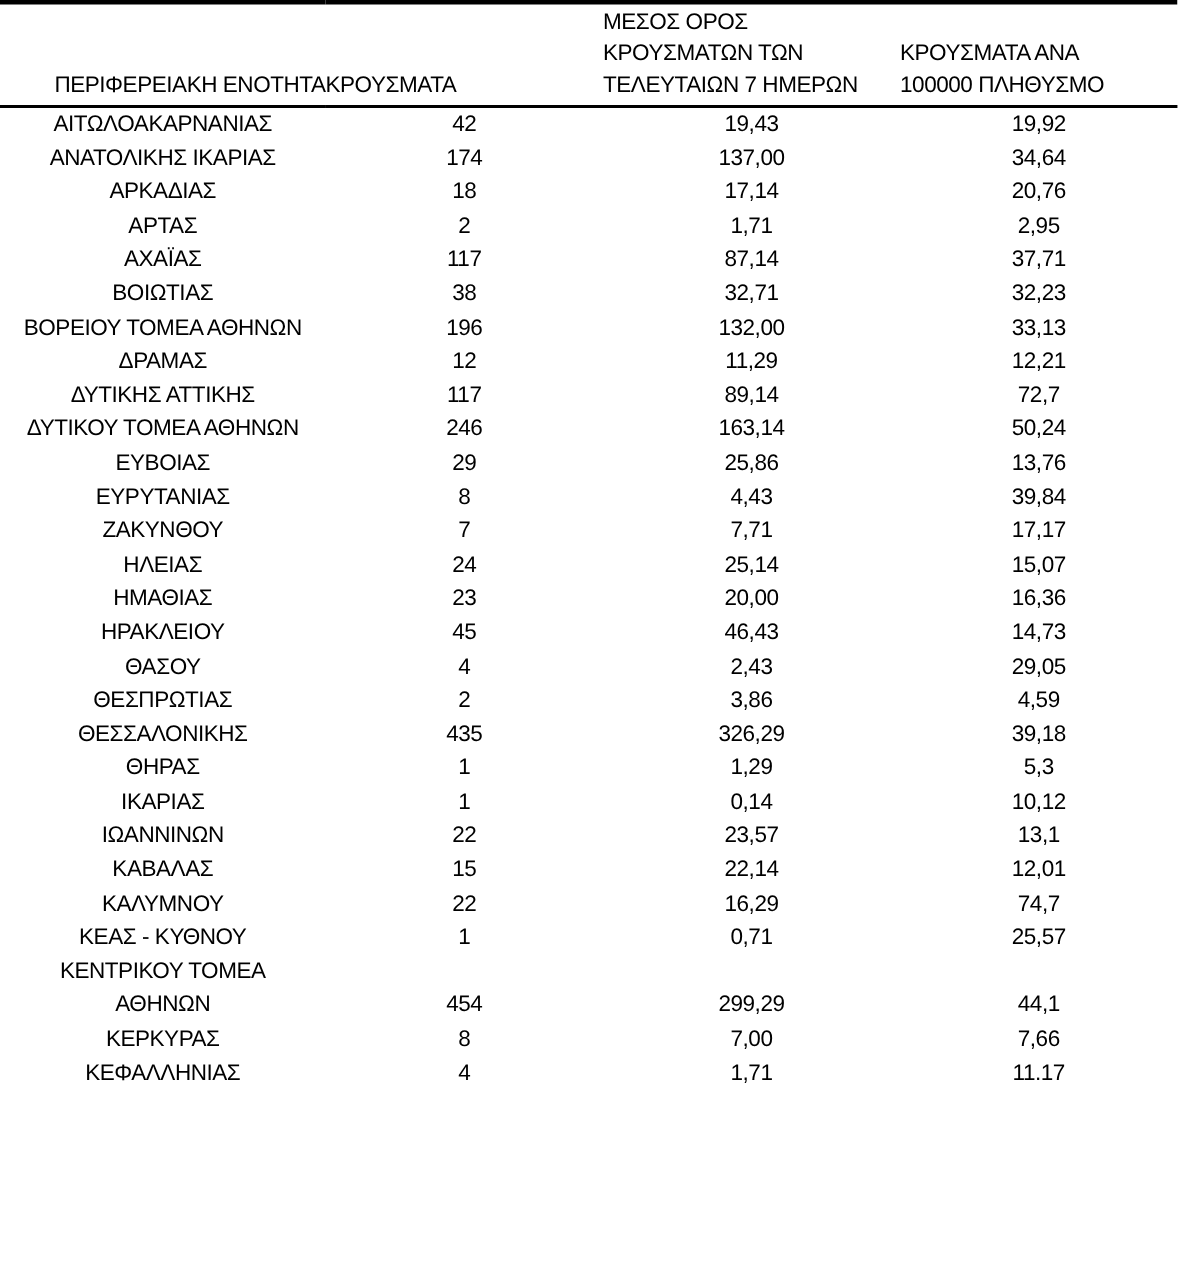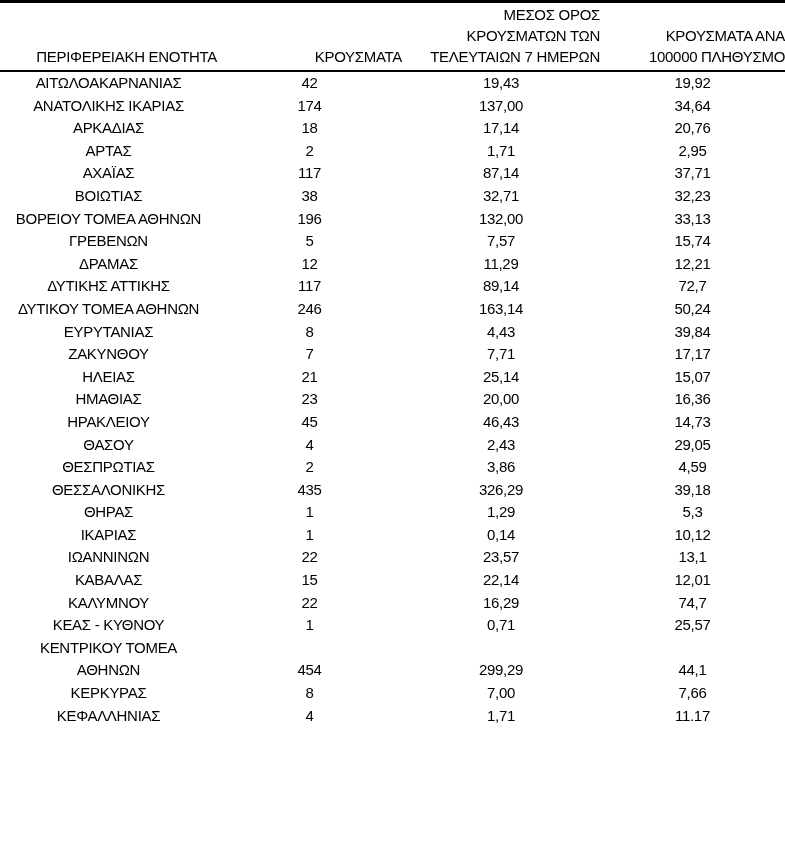--- a/index.html
+++ b/index.html
@@ -24,21 +24,21 @@
   table.cases-table col.c2 { width: 185px; }
   table.cases-table col.c3 { width: 198px; }
   table.cases-table col.c4 { width: 185px; }
 
   thead th {
     font-weight: normal;
     font-size: 15px;
     line-height: 21px;
     letter-spacing: -0.3px;
     vertical-align: bottom;
-    text-align: right;
+    text-align: left;
     white-space: pre-line;
     height: 64px;
     padding: 0 0 3px 0;
     border-bottom: 2px solid #000000;
   }
   thead th.h-left {
     text-align: right;
     padding-left: 10px;
   }
 
@@ -110,58 +110,58 @@
         <td>32,71</td>
         <td>32,23</td>
       </tr>
       <tr>
         <td>ΒΟΡΕΙΟΥ ΤΟΜΕΑ ΑΘΗΝΩΝ</td>
         <td>196</td>
         <td>132,00</td>
         <td>33,13</td>
       </tr>
       <tr>
-        <td>ΓΡΕΒΕΝΩΝ</td>
-        <td>5</td>
-        <td>7,57</td>
-        <td>15,74</td>
-      </tr>
-      <tr>
         <td>ΔΡΑΜΑΣ</td>
         <td>12</td>
         <td>11,29</td>
         <td>12,21</td>
       </tr>
       <tr>
         <td>ΔΥΤΙΚΗΣ ΑΤΤΙΚΗΣ</td>
         <td>117</td>
         <td>89,14</td>
         <td>72,7</td>
       </tr>
       <tr>
         <td>ΔΥΤΙΚΟΥ ΤΟΜΕΑ ΑΘΗΝΩΝ</td>
         <td>246</td>
         <td>163,14</td>
         <td>50,24</td>
       </tr>
       <tr>
+        <td>ΕΥΒΟΙΑΣ</td>
+        <td>29</td>
+        <td>25,86</td>
+        <td>13,76</td>
+      </tr>
+      <tr>
         <td>ΕΥΡΥΤΑΝΙΑΣ</td>
         <td>8</td>
         <td>4,43</td>
         <td>39,84</td>
       </tr>
       <tr>
         <td>ΖΑΚΥΝΘΟΥ</td>
         <td>7</td>
         <td>7,71</td>
         <td>17,17</td>
       </tr>
       <tr>
         <td>ΗΛΕΙΑΣ</td>
-        <td>21</td>
+        <td>24</td>
         <td>25,14</td>
         <td>15,07</td>
       </tr>
       <tr>
         <td>ΗΜΑΘΙΑΣ</td>
         <td>23</td>
         <td>20,00</td>
         <td>16,36</td>
       </tr>
       <tr>

